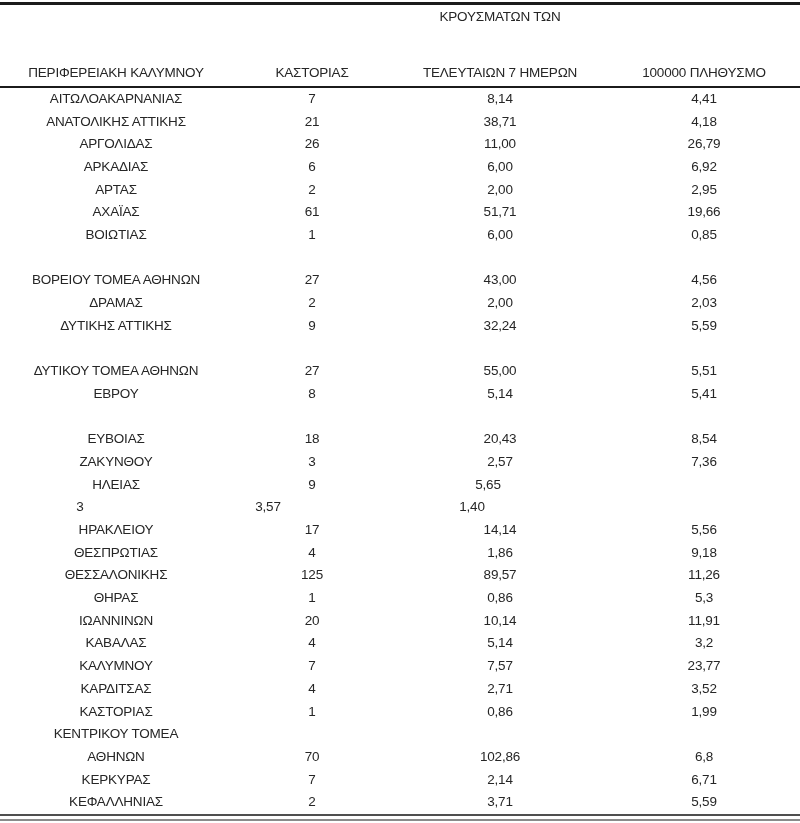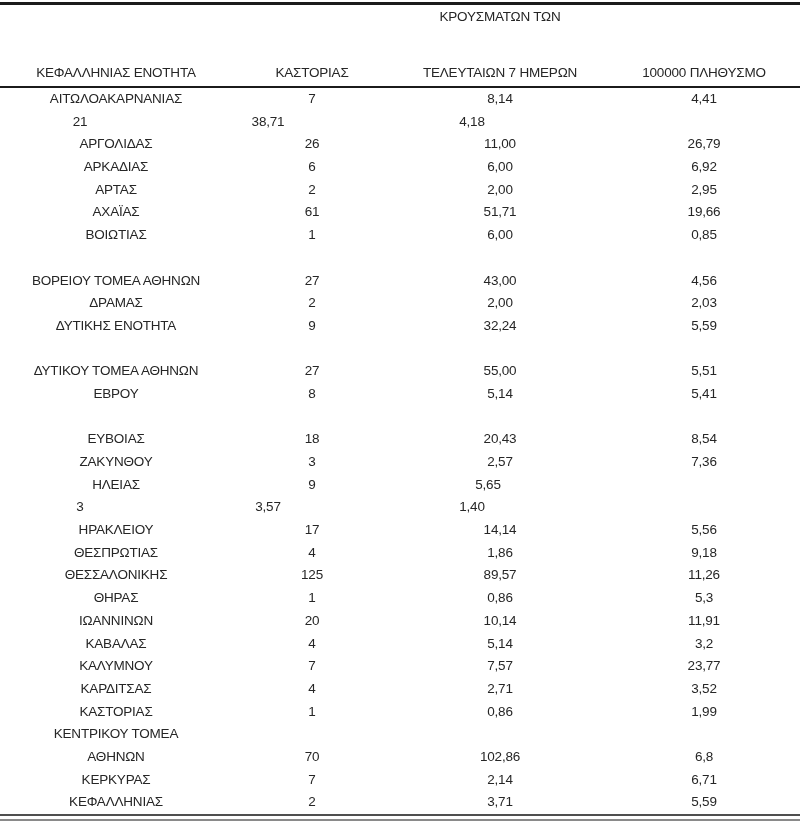--- a/index.html
+++ b/index.html
@@ -38,21 +38,21 @@
   .hline {
     font-size: 13.5px;
     line-height: 20px;
     letter-spacing: -0.2px;
     white-space: nowrap;
     margin-top: 36px;
   }
   .row {
     display: flex;
     height: 22.7px;
-    align-items: center;
+    align-items: flex-end;
   }
   .cell {
     font-size: 13.5px;
     letter-spacing: -0.2px;
     line-height: 22.7px;
     white-space: nowrap;
   }
   .bottom-rule {
     height: 3px;
     border-top: 2px solid #4f4f4f;
@@ -62,21 +62,21 @@
 </style>
 </head>
 <body>
 
 <div class="sheet">
 
   <div class="top-rule"></div>
 
   <div class="header-row">
     <div class="col c1">
-      <div class="hline">ΚΕΦΑΛΛΗΝΙΑΣ ΕΝΟΤΗΤΑ</div>
+      <div class="hline">ΠΕΡΙΦΕΡΕΙΑΚΗ ΚΑΛΥΜΝΟΥ</div>
     </div>
     <div class="col c2">
       <div class="hline">ΚΑΣΤΟΡΙΑΣ</div>
     </div>
     <div class="col c3">
       <div class="hline">ΜΕΣΟΣ ΟΡΟΣ</div>
       <div class="hline">ΚΡΟΥΣΜΑΤΩΝ ΤΩΝ</div>
       <div class="hline">ΤΕΛΕΥΤΑΙΩΝ 7 ΗΜΕΡΩΝ</div>
     </div>
     <div class="col c4">
@@ -86,20 +86,21 @@
 
   <div id="table-body">
   <div class="row">
     <div class="col c1 cell">ΑΙΤΩΛΟΑΚΑΡΝΑΝΙΑΣ</div>
     <div class="col c2 cell">7</div>
     <div class="col c3 cell">8,14</div>
     <div class="col c4 cell">4,41</div>
   </div>
 
   <div class="row">
+    <div class="col c1 cell">ΑΝΑΤΟΛΙΚΗΣ ΑΤΤΙΚΗΣ</div>
     <div class="col c2 cell">21</div>
     <div class="col c3 cell">38,71</div>
     <div class="col c4 cell">4,18</div>
   </div>
 
   <div class="row">
     <div class="col c1 cell">ΑΡΓΟΛΙΔΑΣ</div>
     <div class="col c2 cell">26</div>
     <div class="col c3 cell">11,00</div>
     <div class="col c4 cell">26,79</div>
@@ -148,21 +149,21 @@
   </div>
 
   <div class="row">
     <div class="col c1 cell">ΔΡΑΜΑΣ</div>
     <div class="col c2 cell">2</div>
     <div class="col c3 cell">2,00</div>
     <div class="col c4 cell">2,03</div>
   </div>
 
   <div class="row">
-    <div class="col c1 cell">ΔΥΤΙΚΗΣ ΕΝΟΤΗΤΑ</div>
+    <div class="col c1 cell">ΔΥΤΙΚΗΣ ΑΤΤΙΚΗΣ</div>
     <div class="col c2 cell">9</div>
     <div class="col c3 cell">32,24</div>
     <div class="col c4 cell">5,59</div>
   </div>
 
   <div class="row">
     <div class="col c1 cell"></div>
     <div class="col c2 cell"></div>
     <div class="col c3 cell"></div>
     <div class="col c4 cell"></div>

